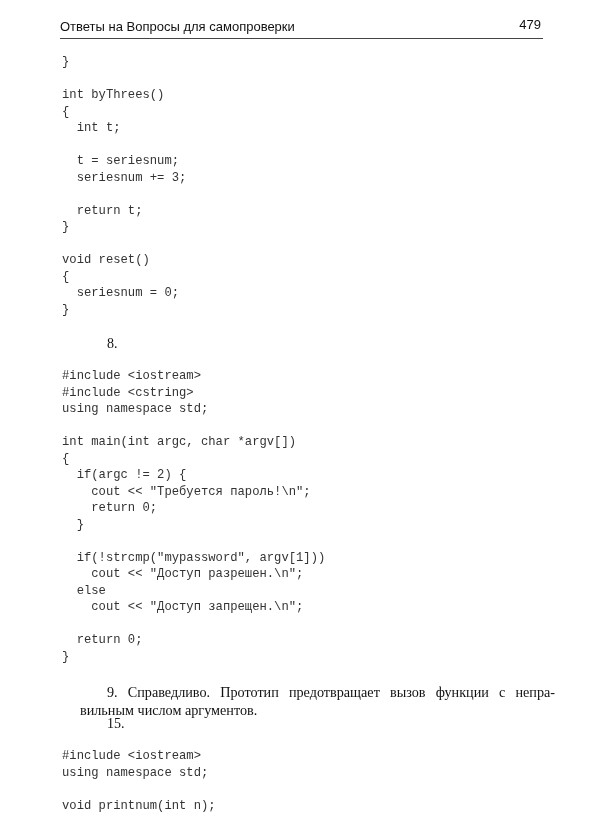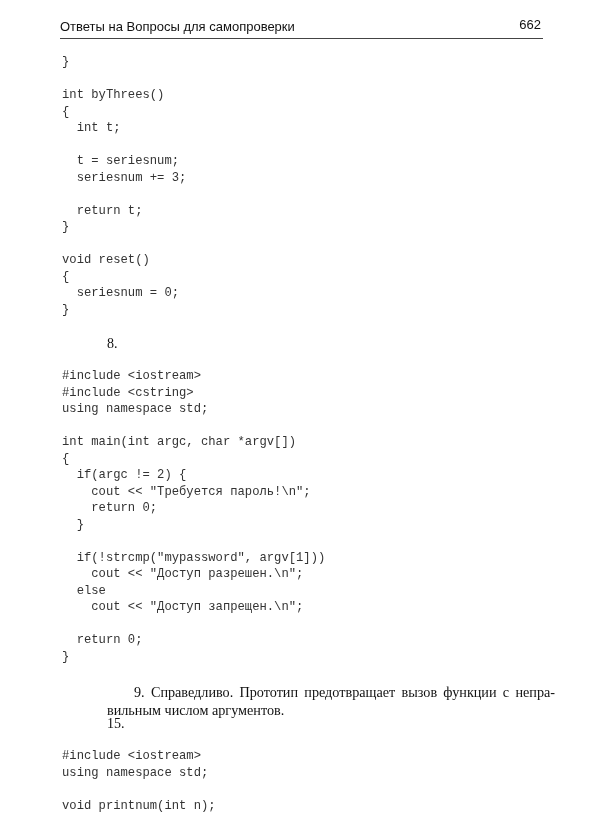--- a/index.html
+++ b/index.html
@@ -18,29 +18,29 @@
       color: #333; white-space: pre; margin: 0;
     }
     .num {
       position: absolute; font-family: "Liberation Serif", serif; font-size: 14px; color: #111;
     }
     .para {
       position: absolute; left: 80px; width: 475px;
       font-family: "Liberation Serif", serif; font-size: 14.2px; line-height: 18px; color: #111;
       text-align: justify;
     }
-    .para .first { text-indent: 27px; display: block; margin-left: 27px; }
+    .para .first { text-indent: 27px; display: block; }
   </style>
 </head>
 <body>
 
 <div class="page">
   <div class="running-head">
     <span class="title">Ответы на Вопросы для самопроверки</span>
-    <span class="pageno">662</span>
+    <span class="pageno">479</span>
   </div>
   <div class="rule"></div>
 
   <pre class="code" style="top:54px;">}
 
 int byThrees()
 {
   int t;
 
   t = seriesnum;

